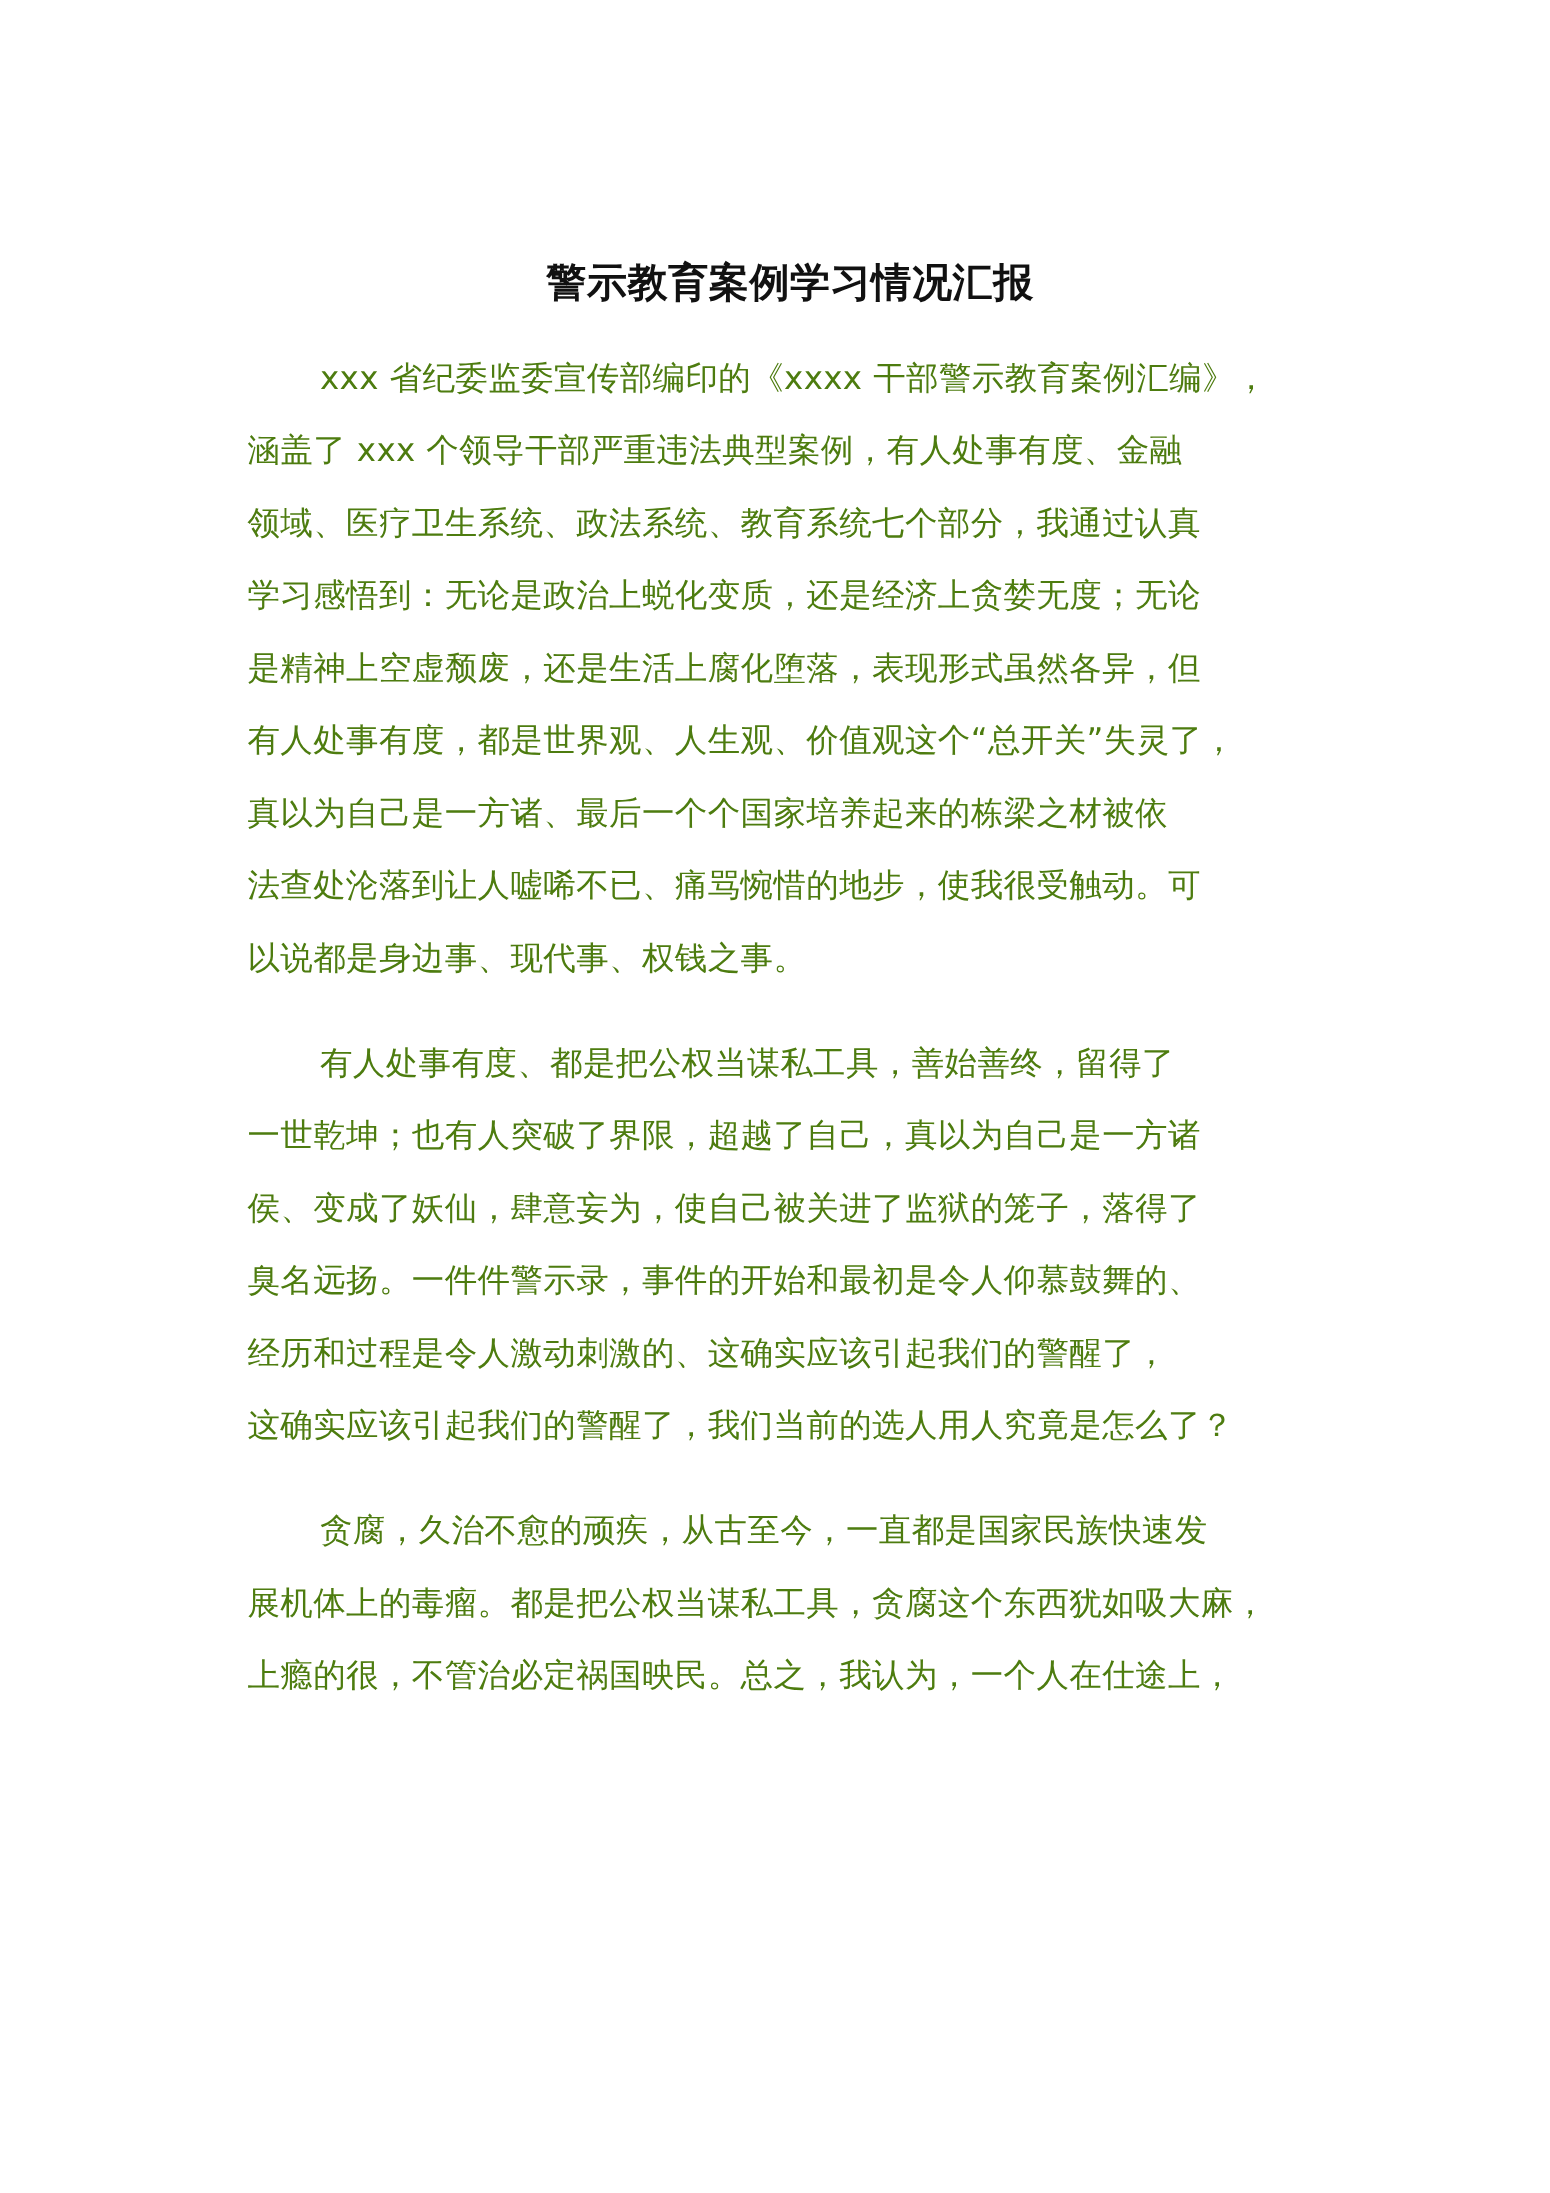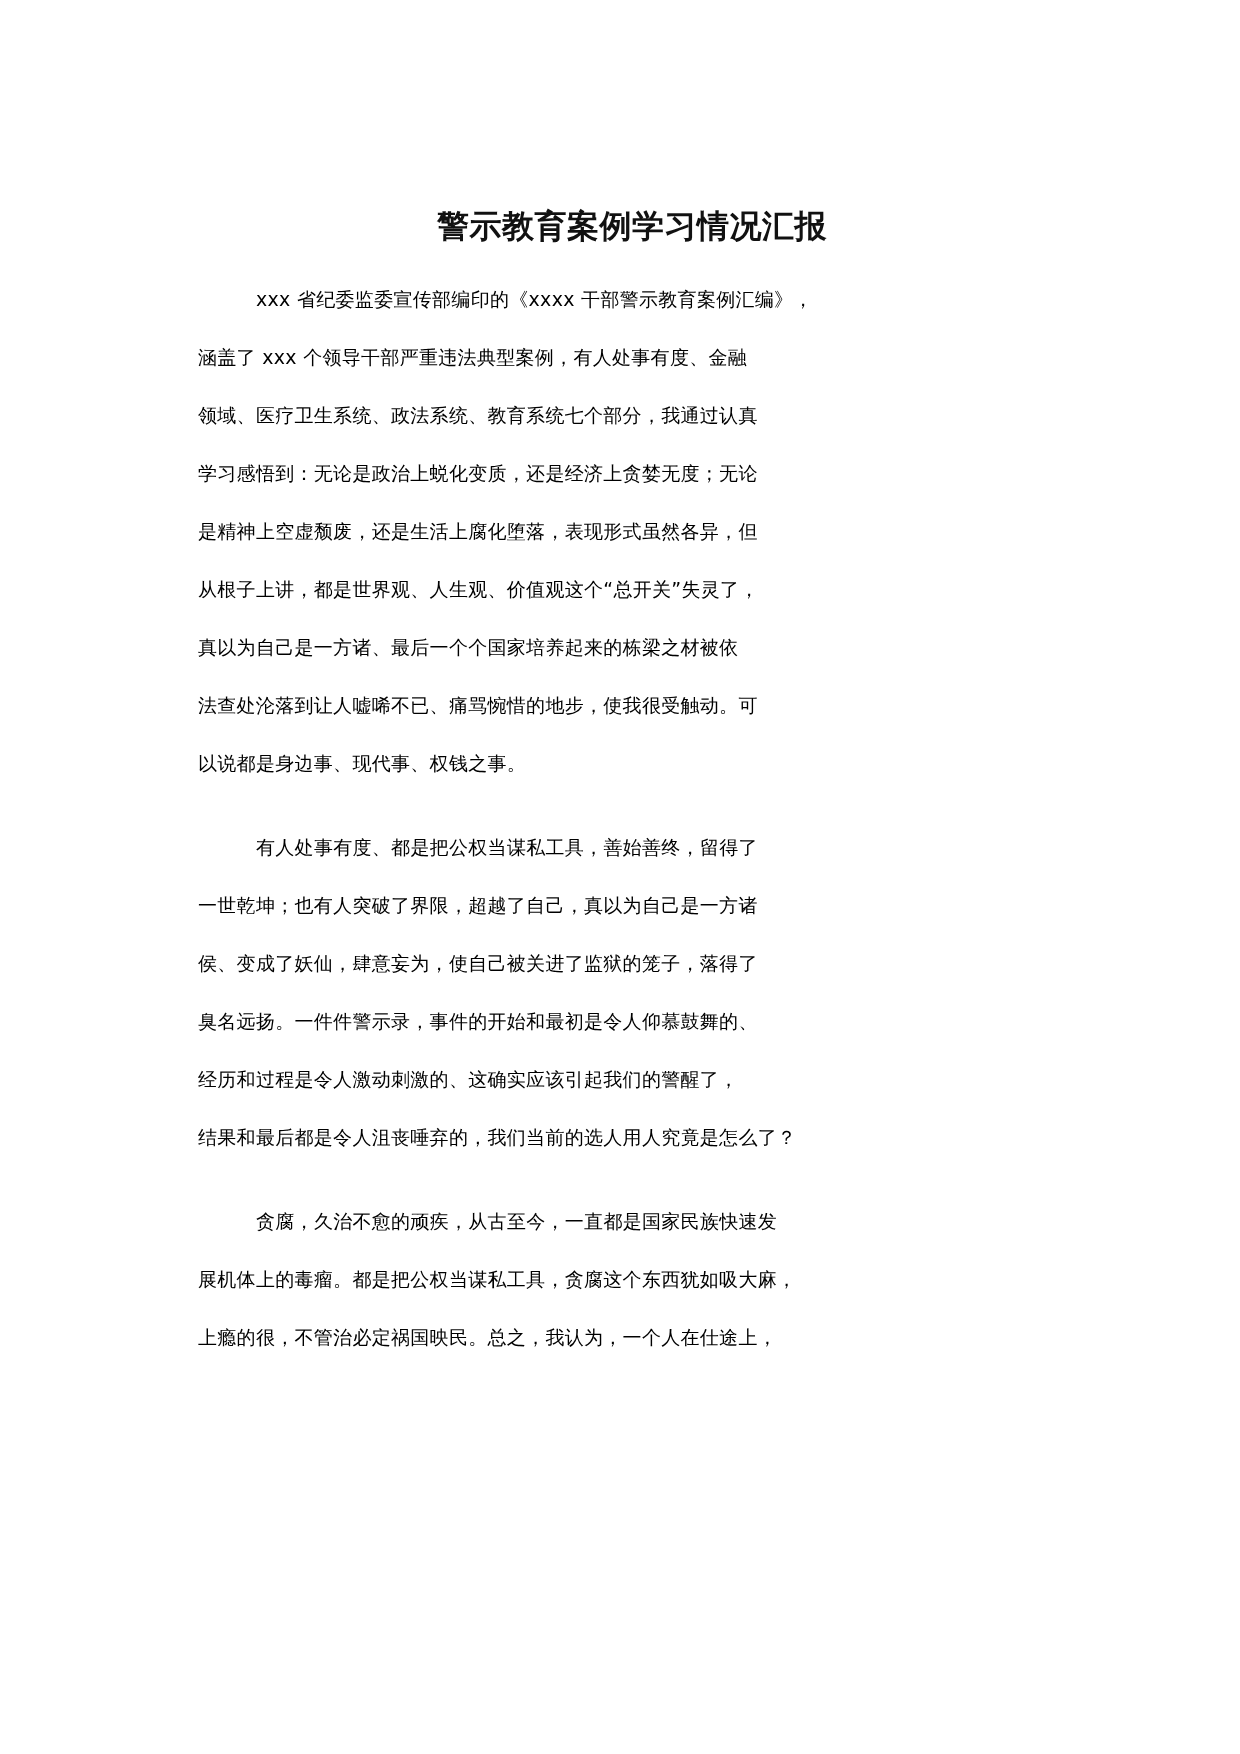--- a/index.html
+++ b/index.html
@@ -37,56 +37,56 @@
     .body-text {
       position: absolute;
       left: 186px;
       width: 880px;
       top: 0;
     }
     .line {
       position: absolute;
       left: 0;
       white-space: nowrap;
-      font-size: 19px;
+      font-size: 26px;
       line-height: 1;
-      color: #000000;
+      color: #4d7c0f;
       letter-spacing: 0.3px;
     }
     .indent {
       left: 58px;
     }
   </style>
 </head>
 <body>
 
 <div class="page">
   <div class="title">警示教育案例学习情况汇报</div>
 
   <div class="body-text">
 
     <div>
       <div class="line indent" style="top:290px">xxx 省纪委监委宣传部编印的《xxxx 干部警示教育案例汇编》，</div>
       <div class="line" style="top:348px">涵盖了 xxx 个领导干部严重违法典型案例，有人处事有度、金融</div>
       <div class="line" style="top:406px">领域、医疗卫生系统、政法系统、教育系统七个部分，我通过认真</div>
       <div class="line" style="top:464px">学习感悟到：无论是政治上蜕化变质，还是经济上贪婪无度；无论</div>
       <div class="line" style="top:522px">是精神上空虚颓废，还是生活上腐化堕落，表现形式虽然各异，但</div>
-      <div class="line" style="top:580px">从根子上讲，都是世界观、人生观、价值观这个“总开关”失灵了，</div>
+      <div class="line" style="top:580px">有人处事有度，都是世界观、人生观、价值观这个“总开关”失灵了，</div>
       <div class="line" style="top:638px">真以为自己是一方诸、最后一个个国家培养起来的栋梁之材被依</div>
       <div class="line" style="top:696px">法查处沦落到让人嘘唏不已、痛骂惋惜的地步，使我很受触动。可</div>
       <div class="line" style="top:754px">以说都是身边事、现代事、权钱之事。</div>
     </div>
 
     <div>
       <div class="line indent" style="top:838px">有人处事有度、都是把公权当谋私工具，善始善终，留得了</div>
       <div class="line" style="top:896px">一世乾坤；也有人突破了界限，超越了自己，真以为自己是一方诸</div>
       <div class="line" style="top:954px">侯、变成了妖仙，肆意妄为，使自己被关进了监狱的笼子，落得了</div>
       <div class="line" style="top:1012px">臭名远扬。一件件警示录，事件的开始和最初是令人仰慕鼓舞的、</div>
       <div class="line" style="top:1070px">经历和过程是令人激动刺激的、这确实应该引起我们的警醒了，</div>
-      <div class="line" style="top:1128px">结果和最后都是令人沮丧唾弃的，我们当前的选人用人究竟是怎么了？</div>
+      <div class="line" style="top:1128px">这确实应该引起我们的警醒了，我们当前的选人用人究竟是怎么了？</div>
     </div>
 
     <div>
       <div class="line indent" style="top:1212px">贪腐，久治不愈的顽疾，从古至今，一直都是国家民族快速发</div>
       <div class="line" style="top:1270px">展机体上的毒瘤。都是把公权当谋私工具，贪腐这个东西犹如吸大麻，</div>
       <div class="line" style="top:1328px">上瘾的很，不管治必定祸国映民。总之，我认为，一个人在仕途上，</div>
     </div>
   </div>
 </div>
 

